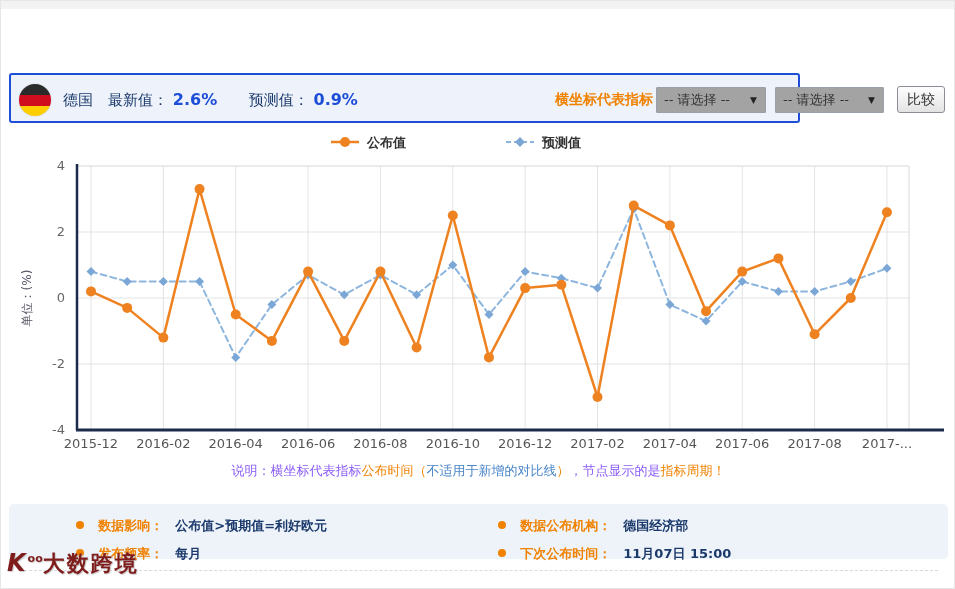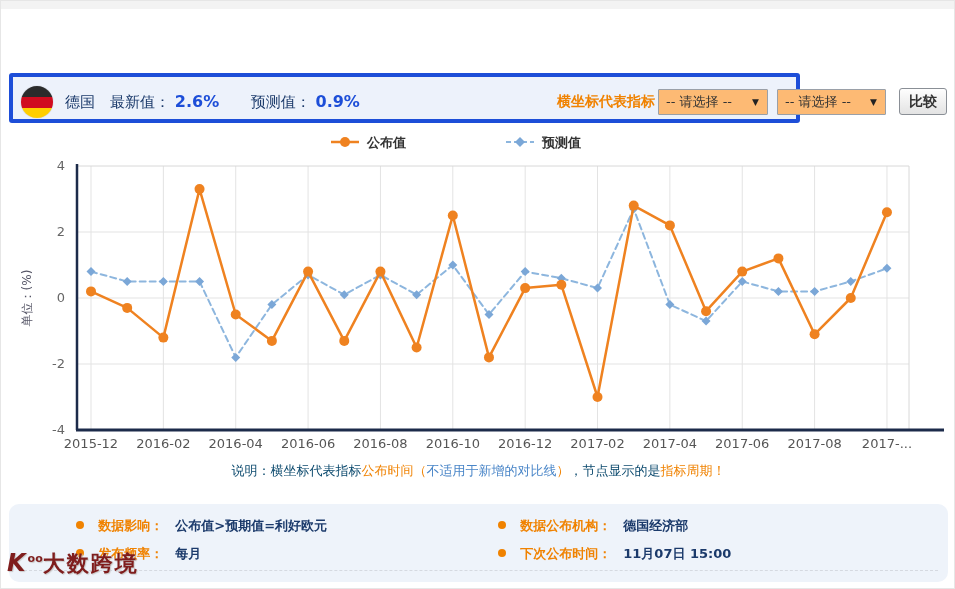--- a/index.html
+++ b/index.html
@@ -10,60 +10,60 @@
     border:1px solid #e6e6e6; overflow:hidden;
   }
   .top-band { position:absolute; left:0; top:0; width:955px; height:8px; background:#f3f3f3; }
   .page-title {
     position:absolute; left:0; top:16px; width:955px; text-align:center;
     font-size:20px; font-weight:bold; color:#333; letter-spacing:1px;
   }
   
   .header-bar {
     position:absolute; left:8px; top:72px; width:791px; height:50px;
-    background:#edf2fb; border:4px solid #1d4ed8; border-radius:3px;
+    background:#edf2fb; border:2px solid #1d4ed8; border-radius:3px;
   }
   .flag {
     position:absolute; left:8px; top:9px; width:32px; height:32px; border-radius:50%;
     overflow:hidden; box-shadow:0 0 1px rgba(0,0,0,.4);
   }
   .flag .b1,.flag .b2,.flag .b3 { position:absolute; left:0; width:32px; height:11px; }
   .flag .b1 { top:0; }
   .flag .b2 { top:11px; }
   .flag .b3 { top:22px; height:10px; }
   .country { position:absolute; left:52px; top:16px; font-size:15px; color:#1b3a6b; }
   .stats { position:absolute; left:97px; top:15px; font-size:15px; color:#1b3a6b; }
   .stats .lbl { color:#1b3a6b; }
   .stats .val { font-size:16px; font-weight:bold; color:#1d4ed8; }
   .stats .gap { display:inline-block; width:22px; }
   .compare-label { position:absolute; left:544px; top:16px; font-size:14px; font-weight:bold; color:#f08200; }
   .fake-select {
-    position:absolute; top:12px; height:26px; background:#fdba74; border:1px solid #9aa0a8;
+    position:absolute; top:12px; height:26px; background:#a3a3a3; border:1px solid #9aa0a8;
     border-radius:1px; font-size:13px; color:#333; line-height:24px; padding-left:7px; cursor:pointer;
   }
   .fake-select .caret { position:absolute; right:8px; top:0; font-size:9px; color:#222; line-height:24px; }
   .sel-1 { left:645px; width:110px; }
   .sel-2 { left:764px; width:109px; }
   .compare-btn {
     position:absolute; left:886px; top:11px; width:48px; height:27px;
     background:linear-gradient(#fefefe,#e3e3e3); border:1px solid #8a8f96; border-radius:3px;
-    font-size:14px; font-weight:bold; color:#333; text-align:center; line-height:25px; cursor:pointer;
+    font-size:14px; font-weight:normal; color:#333; text-align:center; line-height:25px; cursor:pointer;
   }
   
   .chart-region { position:absolute; left:0; top:125px; width:955px; height:330px; }
   .chart-region svg { position:absolute; left:0; top:0; }
   
   .note-line { position:absolute; left:0; top:461px; width:955px; text-align:center; font-size:13px; }
-  .note-line .c-gray { color:#0c4a6e; }
+  .note-line .c-gray { color:#8b5cf6; }
   .note-line .c-orange { color:#f08200; }
   .note-line .c-blue { color:#4a86c8;font-family:Liberation Mono, monospace; }
   
   .footer-panel {
-    position:absolute; left:8px; top:503px; width:939px; height:78px;
-    background:#eef3fa; border-radius:10px;
+    position:absolute; left:8px; top:503px; width:939px; height:55px;
+    background:#eef3fa; border-radius:5px;
   }
   .f-item { position:absolute; font-size:13px; height:20px; line-height:20px; white-space:nowrap; }
   .f-item .dot { display:inline-block; width:8px; height:8px; border-radius:50%; background:#f08200; margin-right:10px; vertical-align:1px; }
   .f-item .f-lbl { color:#f08200; font-weight:bold; margin-right:8px; }
   .f-item .f-val { color:#1b3a6b; font-weight:bold; }
   .fi-1 { left:67px; top:12px; }
   .fi-2 { left:67px; top:40px; }
   .fi-3 { left:489px; top:12px; }
   .fi-4 { left:489px; top:40px; }
   .dashed-sep { position:absolute; left:10px; right:10px; top:66px; border-top:1px dashed #d5d9e0; }

